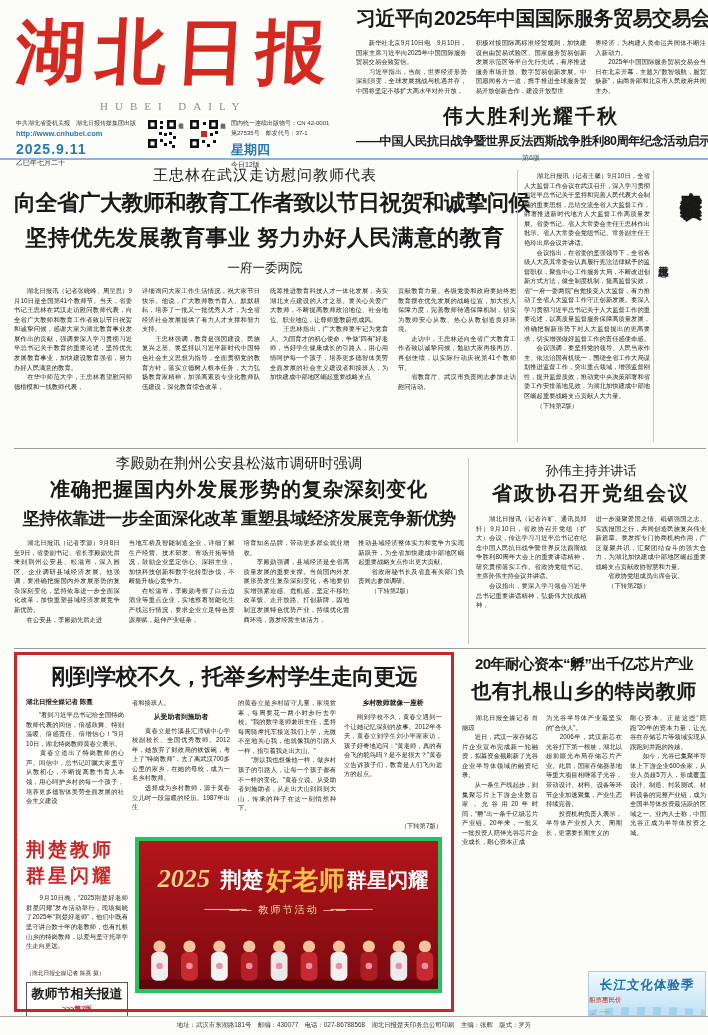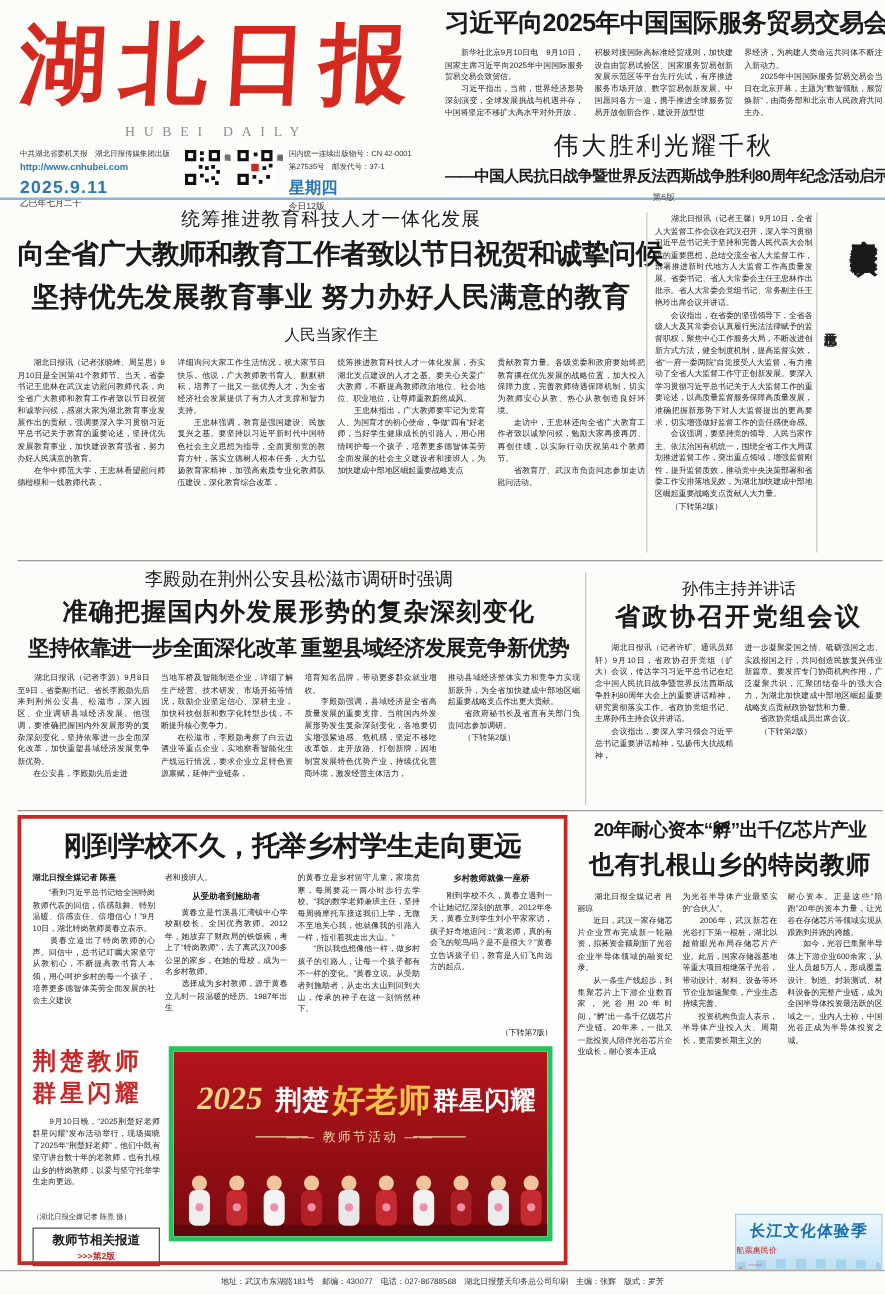--- a/index.html
+++ b/index.html
@@ -27,21 +27,21 @@
   .m-right { flex:1; }
   .m-pub { font-size:6px; color:#333; }
   .m-weekday { font-size:13px; color:#2878b5; font-weight:bold; margin-top:3px; }
   .m-pages { font-size:7px; color:#333; margin-top:1px; }
   .blue-rule { left:0; top:158px; width:708px; height:2px; background:#8cb6d9; }
 
   
   .tr { left:356px; top:5px; width:350px; }
   .tr-head { font-size:20px; font-weight:bold; white-space:nowrap; letter-spacing:-0.5px; }
   .tr-cols { margin-top:6px; gap:9px; height:60px; }
-  .tr-feat-t { font-family:"Liberation Serif",serif; font-weight:normal; font-size:20px; margin-top:5px; letter-spacing:2px; }
+  .tr-feat-t { font-family:"Liberation Serif",serif; font-weight:bold; font-size:20px; margin-top:5px; letter-spacing:2px; }
   .tr-feat-s { font-size:12.3px; font-weight:bold; margin-top:3px; letter-spacing:-0.5px; white-space:nowrap; }
   .tr-feat-p { font-size:7px; color:#555; margin-top:3px; }
 
   
   .lead { left:14px; top:166px; width:502px; }
   .lead-kicker { font-size:15px; letter-spacing:1px; }
   .lead-h1 { font-size:22px; font-weight:bold; letter-spacing:-0.5px; margin-top:3px; white-space:nowrap; }
   .lead-h2 { font-size:22px; font-weight:bold; letter-spacing:0.5px; margin-top:5px; white-space:nowrap; }
   .lead-byline { font-size:12.5px; margin-top:7px; }
   .lead-cols { margin-top:9px; gap:10px; height:158px; }
@@ -69,21 +69,21 @@
   .rb-cols { margin-top:6px; gap:8px; height:134px; }
   .rb-byline { font-size:6.5px; font-weight:bold; text-align:left; margin-bottom:3px; }
   .rb-sub { font-size:6.8px; font-weight:bold; text-align:center; margin:4px 0; }
   .rb-jump { font-size:6.3px; text-align:right; margin-top:2px; }
   .rb-bottom { display:flex; gap:7px; margin-top:5px; height:156px; }
   .gal { width:102px; }
   .gal-title { font-family:"Liberation Serif",serif; font-weight:bold; color:#c62828; font-size:19px; line-height:1.35; letter-spacing:3px; white-space:pre-line; }
   .gal-cap { margin-top:5px; height:74px; }
   .gal-credit { font-size:5.8px; color:#333; margin-top:2px; }
   .gal-note { border:1px solid #555; margin-top:4px; padding:2px 3px; text-align:center; }
-  .gal-note .l1 { font-size:10px; font-weight:bold; }
+  .gal-note .l1 { font-size:13px; font-weight:bold; }
   .gal-note .l2 { font-size:7px; color:#c62828; font-weight:bold; margin-top:1px; }
   .photo { flex:1; border:4px solid #22c55e; overflow:hidden; }
 
   
   .br { left:462px; top:655px; width:244px; }
   .br-kicker { font-size:15px; font-weight:bold; white-space:nowrap; letter-spacing:-0.5px; }
   .br-head { font-family:"Liberation Serif",serif; font-weight:bold; font-size:20px; margin-top:4px; letter-spacing:0.5px; }
   .br-cols { margin-top:8px; gap:8px; height:248px; }
 
   
@@ -175,24 +175,24 @@
       <div class="tiny">积极对接国际高标准经贸规则，加快建设自由贸易试验区、国家服务贸易创新发展示范区等平台先行先试，有序推进服务市场开放、数字贸易创新发展。中国愿同各方一道，携手推进全球服务贸易开放创新合作，建设开放型世</div>
       <div class="tiny">界经济，为构建人类命运共同体不断注入新动力。
 　　2025年中国国际服务贸易交易会当日在北京开幕，主题为“数智领航，服贸焕新”，由商务部和北京市人民政府共同主办。</div>
     </div>
     <div class="center tr-feat-t">伟大胜利光耀千秋</div>
     <div class="center tr-feat-s">——中国人民抗日战争暨世界反法西斯战争胜利80周年纪念活动启示录(一)</div>
     <div class="center tr-feat-p">第6版</div>
   </div>
 
   <div class="abs lead">
-    <div class="center lead-kicker">统筹推进教育科技人才一体化发展</div>
+    <div class="center lead-kicker">王忠林在武汉走访慰问教师代表</div>
     <div class="center lead-h1">向全省广大教师和教育工作者致以节日祝贺和诚挚问候</div>
     <div class="center lead-h2">坚持优先发展教育事业  努力办好人民满意的教育</div>
-    <div class="center lead-byline">人民当家作主</div>
+    <div class="center lead-byline">一府一委两院</div>
     <div class="cols lead-cols">
       <div class="tiny">　　湖北日报讯（记者张晓峰、周呈思）9月10日是全国第41个教师节。当天，省委书记王忠林在武汉走访慰问教师代表，向全省广大教师和教育工作者致以节日祝贺和诚挚问候，感谢大家为湖北教育事业发展作出的贡献，强调要深入学习贯彻习近平总书记关于教育的重要论述，坚持优先发展教育事业，加快建设教育强省，努力办好人民满意的教育。
 　　在华中师范大学，王忠林看望慰问师德楷模和一线教师代表，</div>
       <div class="tiny">详细询问大家工作生活情况，祝大家节日快乐。他说，广大教师教书育人、默默耕耘，培养了一批又一批优秀人才，为全省经济社会发展提供了有力人才支撑和智力支持。
 　　王忠林强调，教育是强国建设、民族复兴之基。要坚持以习近平新时代中国特色社会主义思想为指导，全面贯彻党的教育方针，落实立德树人根本任务，大力弘扬教育家精神，加强高素质专业化教师队伍建设，深化教育综合改革，</div>
       <div class="tiny">统筹推进教育科技人才一体化发展，夯实湖北支点建设的人才之基。要关心关爱广大教师，不断提高教师政治地位、社会地位、职业地位，让尊师重教蔚然成风。
 　　王忠林指出，广大教师要牢记为党育人、为国育才的初心使命，争做“四有”好老师，当好学生健康成长的引路人，用心用情呵护每一个孩子，培养更多德智体美劳全面发展的社会主义建设者和接班人，为加快建成中部地区崛起重要战略支点</div>
       <div class="tiny">贡献教育力量。各级党委和政府要始终把教育摆在优先发展的战略位置，加大投入保障力度，完善教师待遇保障机制，切实为教师安心从教、热心从教创造良好环境。
 　　走访中，王忠林还向全省广大教育工作者致以诚挚问候，勉励大家再接再厉、再创佳绩，以实际行动庆祝第41个教师节。
 　　省教育厅、武汉市负责同志参加走访慰问活动。</div>

